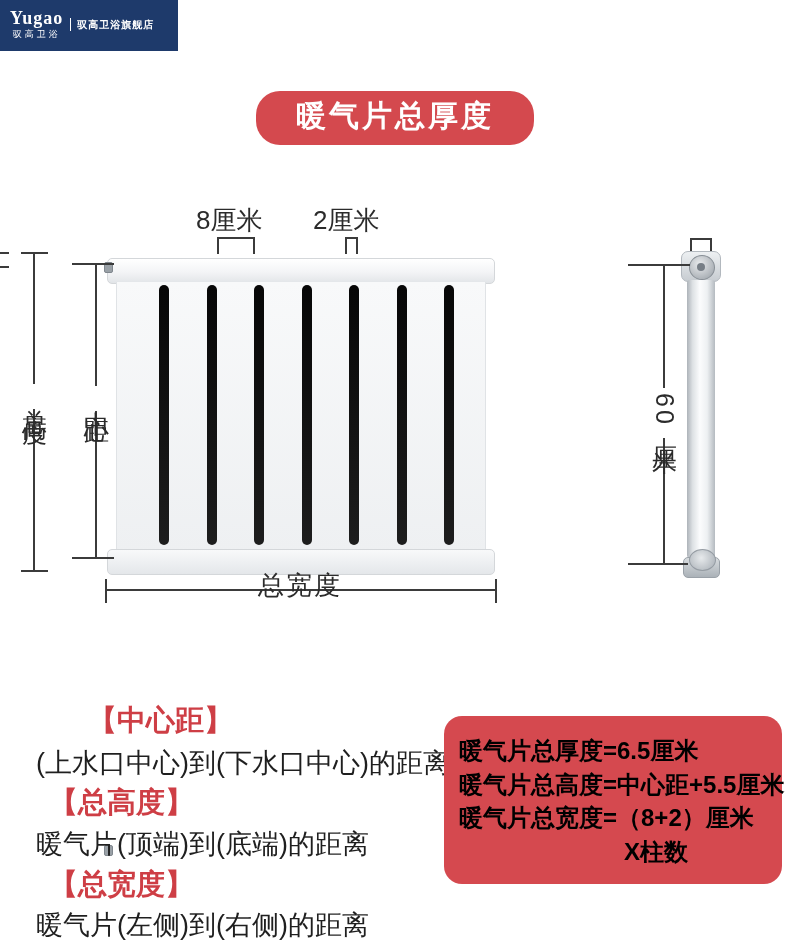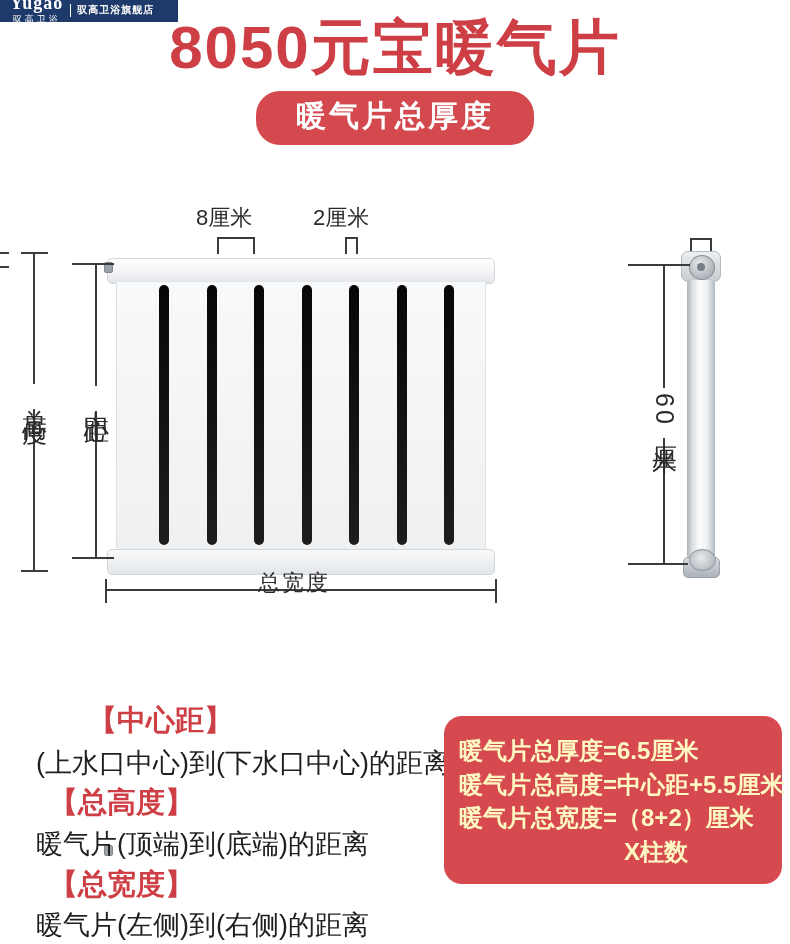--- a/index.html
+++ b/index.html
@@ -5,21 +5,21 @@
   :root{
     --accent:#ce3e45; --badge-red:#d4494e; --box-red:#d5494f;
     --navy:#1e3a6b; --line:#3b3b3b; --ink:#1f1f1f;
   }
   *{margin:0;padding:0;box-sizing:border-box;}
   html,body{background:#fff;}
   body{font-family:"Liberation Sans","DejaVu Sans",sans-serif;}
   #page{position:relative;width:790px;height:944px;background:#ffffff;overflow:hidden;}
 
   
-  .logo{position:absolute;left:0;top:0;width:178px;height:22px;background:var(--navy);
+  .logo{position:absolute;left:0;top:0;width:178px;height:51px;background:var(--navy);
         color:#fff;display:flex;align-items:center;padding:3px 8px 5px 10px;}
   .logo-left{display:flex;flex-direction:column;align-items:center;}
   .brand{font-family:"Liberation Serif","DejaVu Serif",serif;font-size:18px;font-weight:bold;
          letter-spacing:1px;line-height:1;}
   .brand-sub{font-size:9px;letter-spacing:3px;margin-top:1px;white-space:nowrap;}
   .logo-divider{width:1px;height:13px;background:#fff;margin:0 6px 0 7px;flex:none;}
   .store{font-size:10px;font-weight:bold;letter-spacing:1px;white-space:nowrap;}
 
   
   .title{position:absolute;top:8px;left:0;width:100%;text-align:center;
@@ -40,21 +40,21 @@
             border-left:1px solid #e0e3e6;border-right:1px solid #e0e3e6;
             display:flex;justify-content:space-between;padding:2px 31px 0 42px;}
   .slot{width:10px;height:260px;margin-top:1px;border-radius:5px;
         background:linear-gradient(180deg,#070707,#1d1d1d);}
   .port{position:absolute;left:-4px;width:9px;height:11px;background:#9aa1a7;
         border:1px solid #80878e;border-radius:2px;}
   .port-top{top:3px;}
   .port-bottom{top:295px;}
 
   
-  .dim-label{position:absolute;font-size:22px;color:#2b2b2b;white-space:nowrap;}
+  .dim-label{position:absolute;font-size:26px;color:#2b2b2b;white-space:nowrap;}
   .dim-bracket{position:absolute;border-top:2px solid var(--line);
                border-left:2px solid var(--line);border-right:2px solid var(--line);}
   #bracket-8{left:217px;top:237px;width:38px;height:17px;}
   #bracket-2{left:345px;top:237px;width:13px;height:17px;}
   #bracket-65{left:690px;top:238px;width:22px;height:14px;}
 
   .vline{position:absolute;width:0;border-left:2px solid var(--line);}
   .vline .tick{position:absolute;height:2px;background:var(--line);}
   #line-total-height{left:33px;top:253px;height:318px;}
   #line-total-height .tick{left:-14px;width:27px;}
@@ -99,40 +99,39 @@
   #note-line1{left:37px;top:657px;}
   #h-center{left:49px;top:701px;margin-left:39px;}
   #d-center{left:36px;top:745px;}
   #h-height{left:49px;top:783px;}
   #d-height{left:36px;top:826px;}
   #h-width{left:49px;top:865px;}
   #d-width{left:36px;top:907px;}
 
   
   #formula-box{position:absolute;left:444px;top:716px;width:338px;height:168px;
-      background:var(--box-red);border-radius:18px;color:#fef9c3;font-weight:bold;
+      background:var(--box-red);border-radius:18px;color:#000000;font-weight:bold;
       font-size:24px;line-height:1.4;padding:18px 0 0 15px;}
   #formula-box .fline{white-space:nowrap;}
   #formula-box .fline-indent{padding-left:165px;}
 </style>
 </head>
 <body>
 
 <div id="page">
 
   <div class="logo">
     <div class="logo-left">
       <div class="brand">Yugao</div>
       <div class="brand-sub">驭高卫浴</div>
     </div>
     <div class="logo-divider"></div>
     <div class="store">驭高卫浴旗舰店</div>
   </div>
 
-  <div class="title">8050元宝暖气片</div>
   <div class="badge">暖气片总厚度</div>
 
   <div class="radiator">
     <div class="header-bar header-top">
       <div class="port port-top"></div>
     </div>
     <div class="rad-body">
         <div class="slot"></div>
         <div class="slot"></div>
         <div class="slot"></div>

